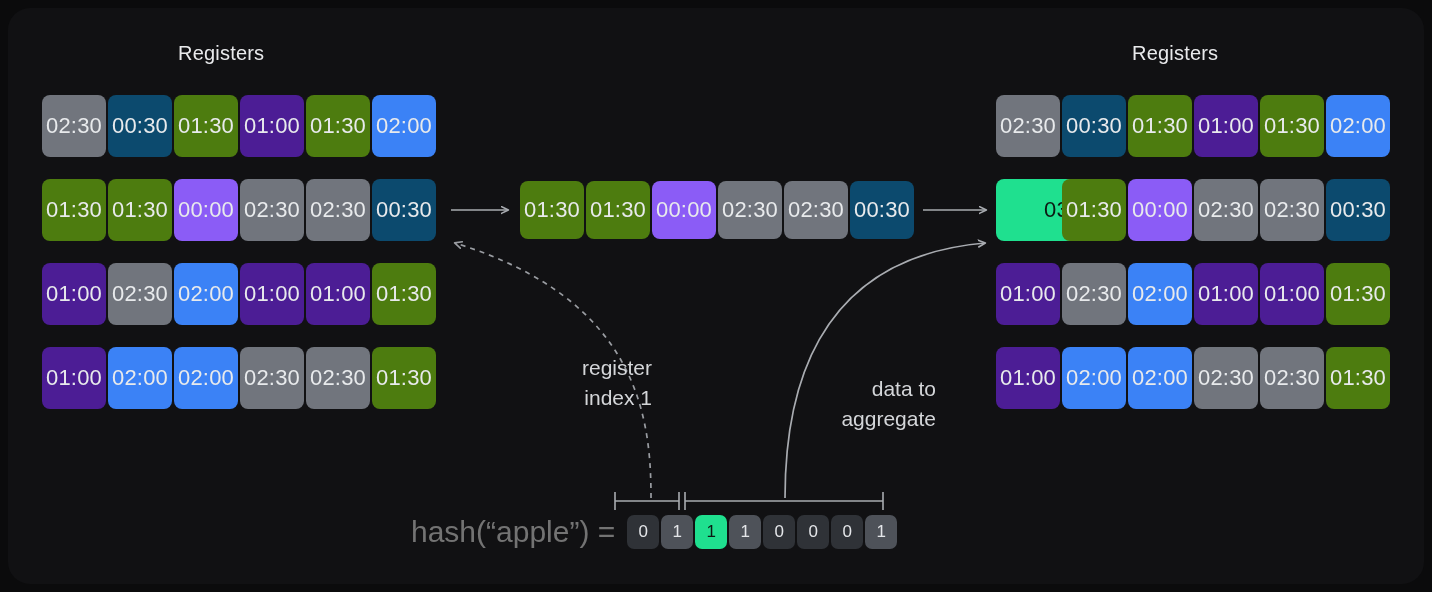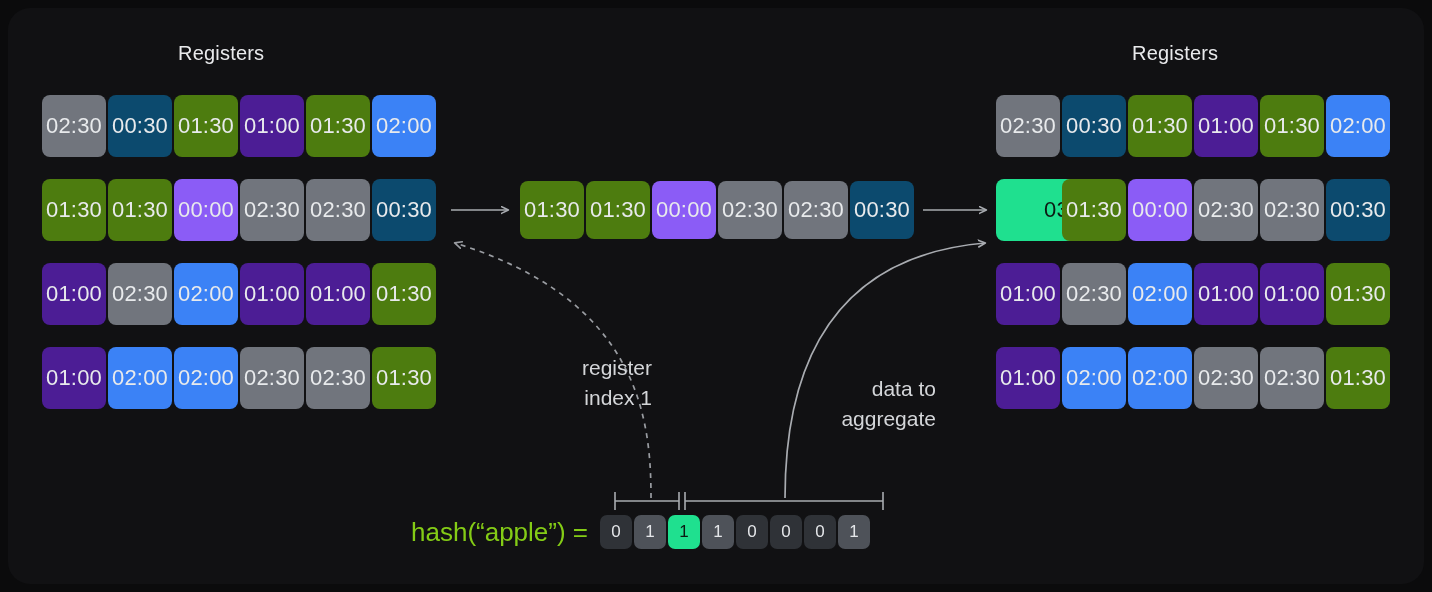--- a/index.html
+++ b/index.html
@@ -110,22 +110,22 @@
   
   #hash-row {
     position: absolute;
     left: 411px;
     top: 515px;
     display: flex;
     align-items: center;
     gap: 12px;
   }
   #hash-label {
-    font-size: 26px;
-    color: #84cc16;
+    font-size: 30px;
+    color: #737373;
     white-space: nowrap;
   }
   .bits {
     display: flex;
     gap: 2px;
   }
   .bit {
     width: 32px;
     height: 34px;
     border-radius: 7px;

